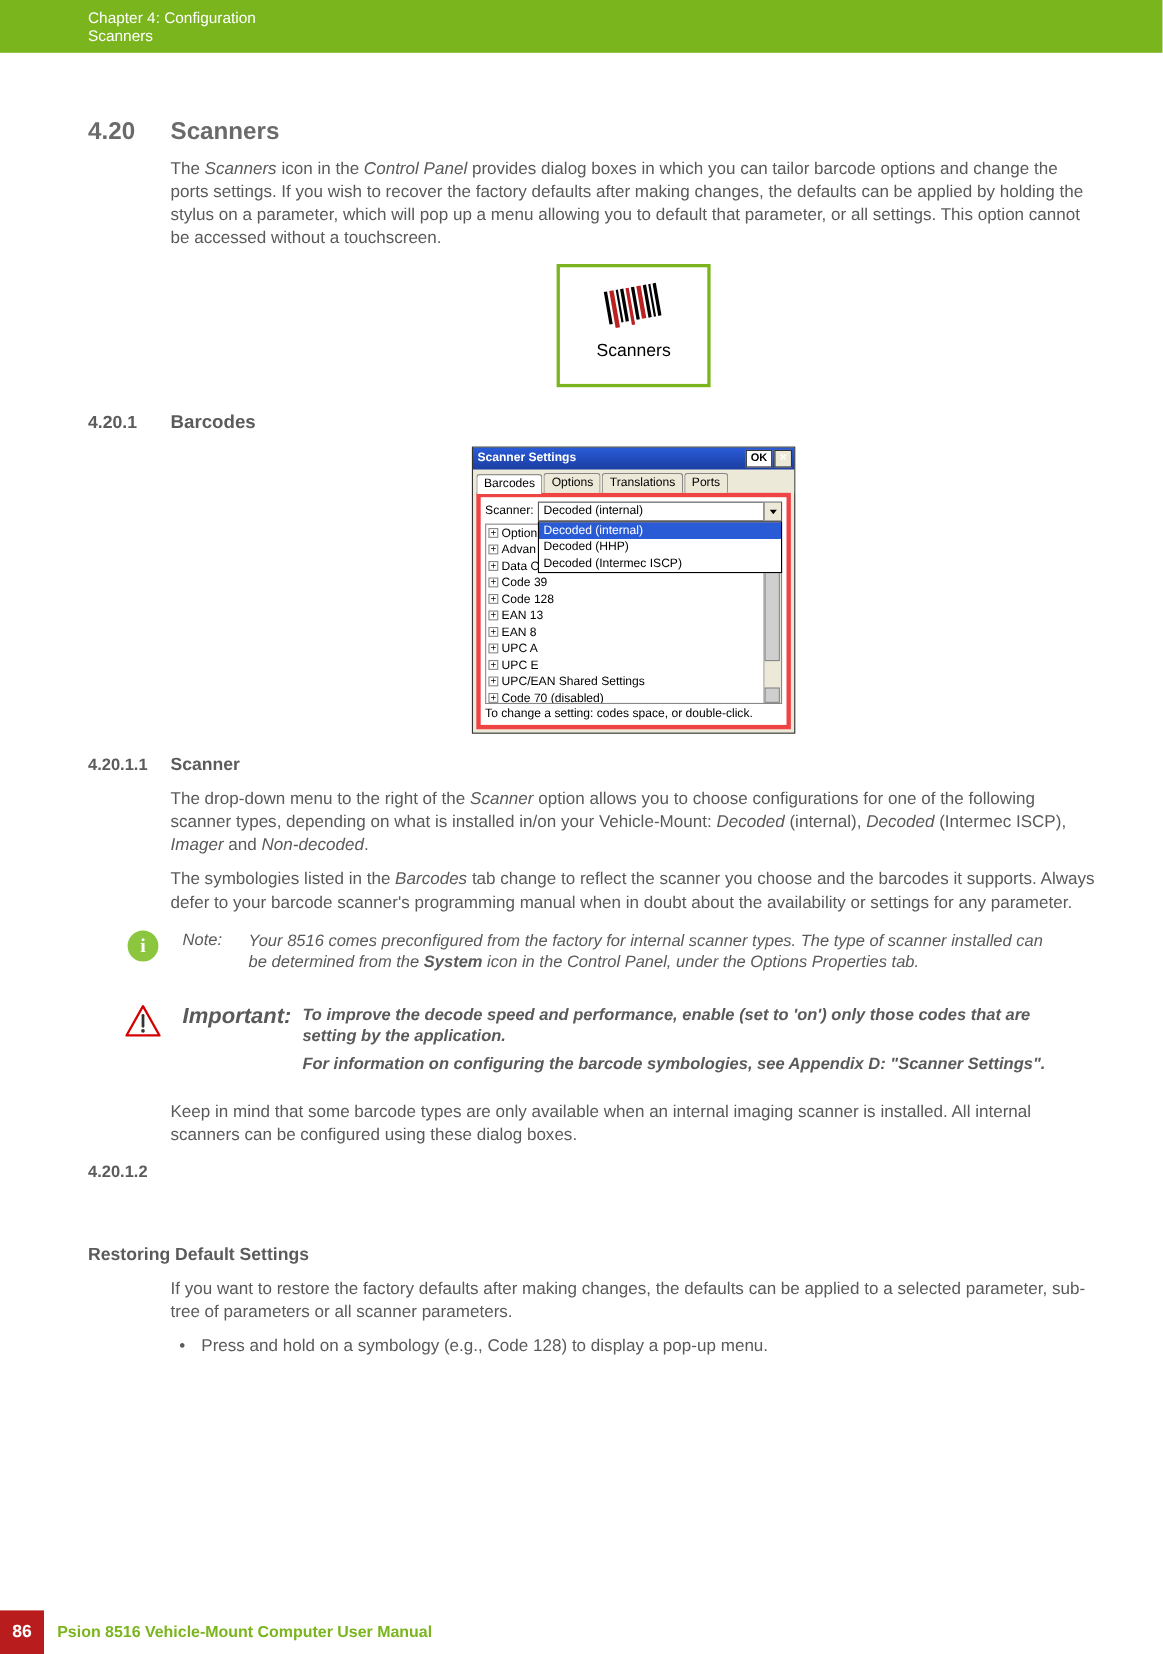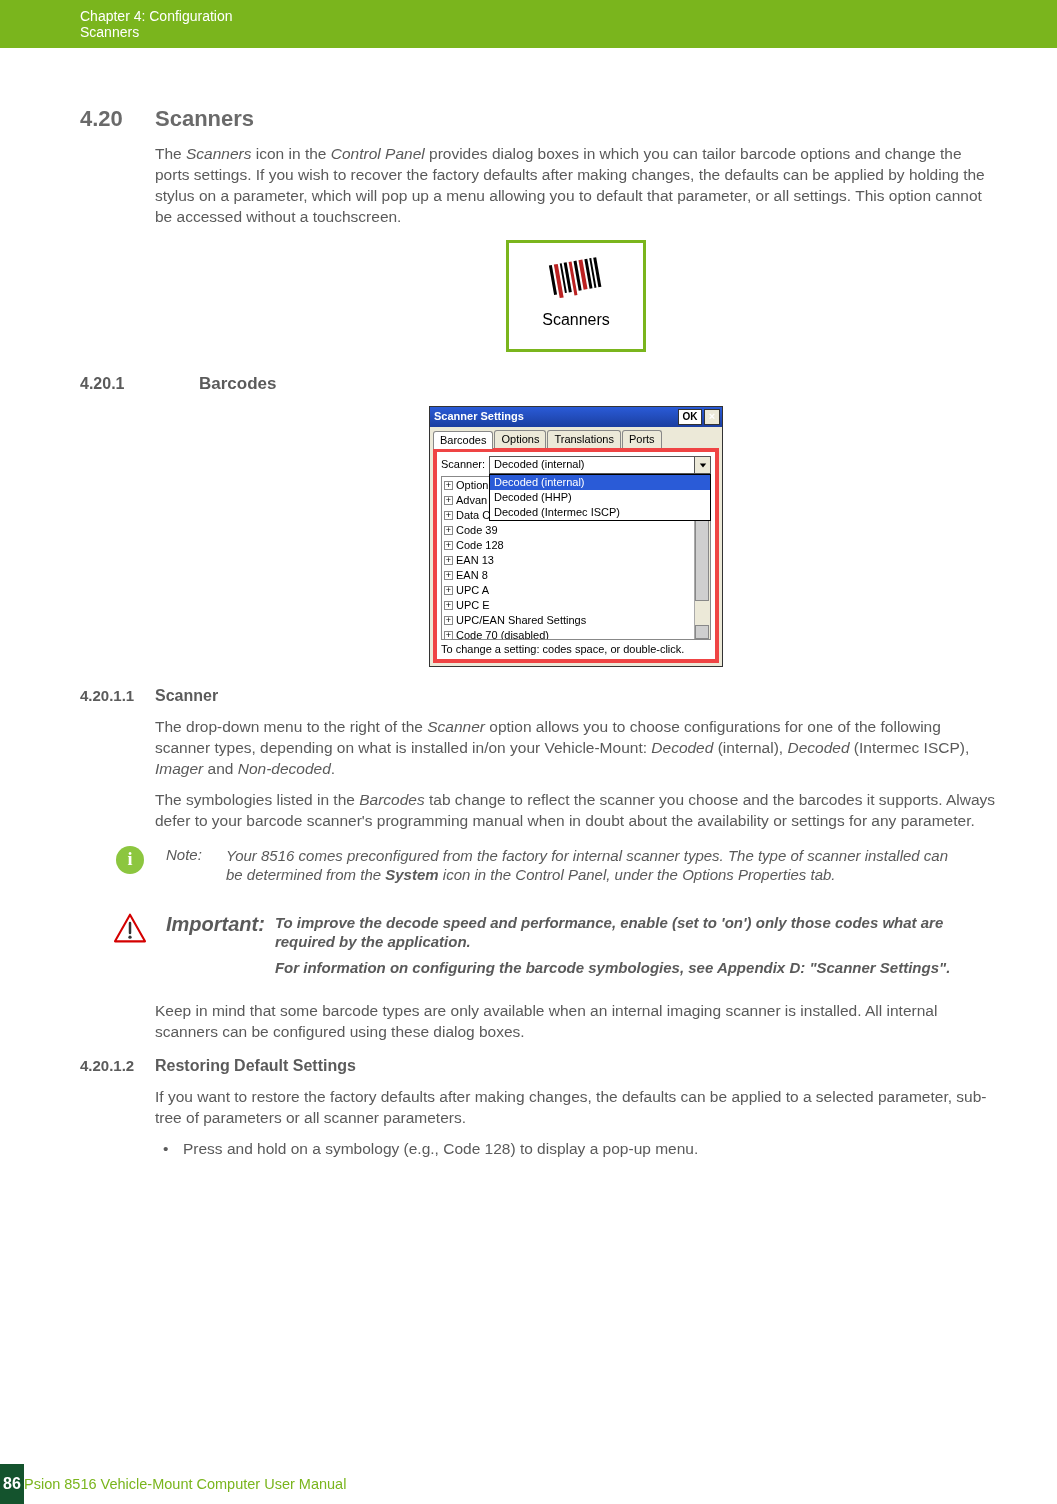--- a/index.html
+++ b/index.html
@@ -84,22 +84,22 @@
 
   .warn-ic { width: 34px; height: 30px; }
   .warn-ic svg { width: 34px; height: 30px; }
 
   ul.bul { list-style: none; margin-top: 6px; }
   ul.bul li { position: relative; padding-left: 28px; }
   ul.bul li::before { content: "•"; position: absolute; left: 8px; top: 0; }
 
   
   .footer { position: absolute; bottom: 0; left: 0; right: 0; display: flex; align-items: center; }
-  .footer .pgnum { width: 24px; height: 40px; background: #14532d; color: #fff; font-weight: bold; display: flex; align-items: center; justify-content: center; font-size: 16px; }
-  .footer .book { margin-left: 0; color: #7ab51d; font-weight: normal; font-size: 14.5px; }
+  .footer .pgnum { width: 40px; height: 40px; background: #b91c1c; color: #fff; font-weight: bold; display: flex; align-items: center; justify-content: center; font-size: 16px; }
+  .footer .book { margin-left: 12px; color: #7ab51d; font-weight: bold; font-size: 14.5px; }
 </style>
 </head>
 <body>
 
 <div class="page">
 
   <div class="top-banner">
     <div>
       <div class="tb-ch">Chapter 4: Configuration</div>
       <div style="font-size:14px;">Scanners</div>
@@ -128,21 +128,21 @@
               <span></span>
               <span></span>
               <span></span>
               <span></span>
             </div>
         </div>
         <div class="scanners-label">Scanners</div>
       </div>
     </div>
 
-    <div class="row h4201" style="margin-top:22px;gap:44px;">
+    <div class="row h4201" style="margin-top:22px;">
       <div class="sec-num">4.20.1</div>
       <h3 class="sec-title">Barcodes</h3>
     </div>
     <div class="body">
       <div class="win-wrap">
         <div class="titlebar">
           <span class="ttl">Scanner Settings</span>
           <span class="ok">OK</span>
           <span class="close">×</span>
         </div>
@@ -225,31 +225,31 @@
           <svg viewBox="0 0 40 36">
               <polygon points="20,2 38,34 2,34" fill="none" stroke="#d40000" stroke-width="2.5" stroke-linejoin="round"></polygon>
               <line x1="20" y1="12" x2="20" y2="24" stroke="#333" stroke-width="3" stroke-linecap="round"></line>
               <circle cx="20" cy="29" r="2" fill="#333"></circle>
             </svg>
         </div>
       </div>
       <div class="text" style="display:flex; gap:10px;">
         <div class="important-label" style="flex:0 0 90px;">Important:</div>
         <div class="important-body">
-          <p>To improve the decode speed and performance, enable (set to 'on') only those codes what are required by the application.</p>
+          <p>To improve the decode speed and performance, enable (set to 'on') only those codes that are setting by the application.</p>
           <p>For information on configuring the barcode symbologies, see Appendix D: "Scanner Settings".</p>
         </div>
       </div>
     </div>
 
     <div class="body" style="margin-top:18px;">
       <p>Keep in mind that some barcode types are only available when an internal imaging scanner is installed. All internal scanners can be configured using these dialog boxes.</p>
     </div>
 
-    <div class="row hsub" style="margin-top:14px;">
+    <div class="row hsub" style="margin-top:14px;flex-direction:column;">
       <div class="sec-num">4.20.1.2</div>
       <h4 class="sec-title">Restoring Default Settings</h4>
     </div>
     <div class="body">
       <p>If you want to restore the factory defaults after making changes, the defaults can be applied to a selected parameter, sub-tree of parameters or all scanner parameters.</p>
       <ul class="bul">
         <li>Press and hold on a symbology (e.g., Code 128) to display a pop-up menu.</li>
       </ul>
     </div>
 

